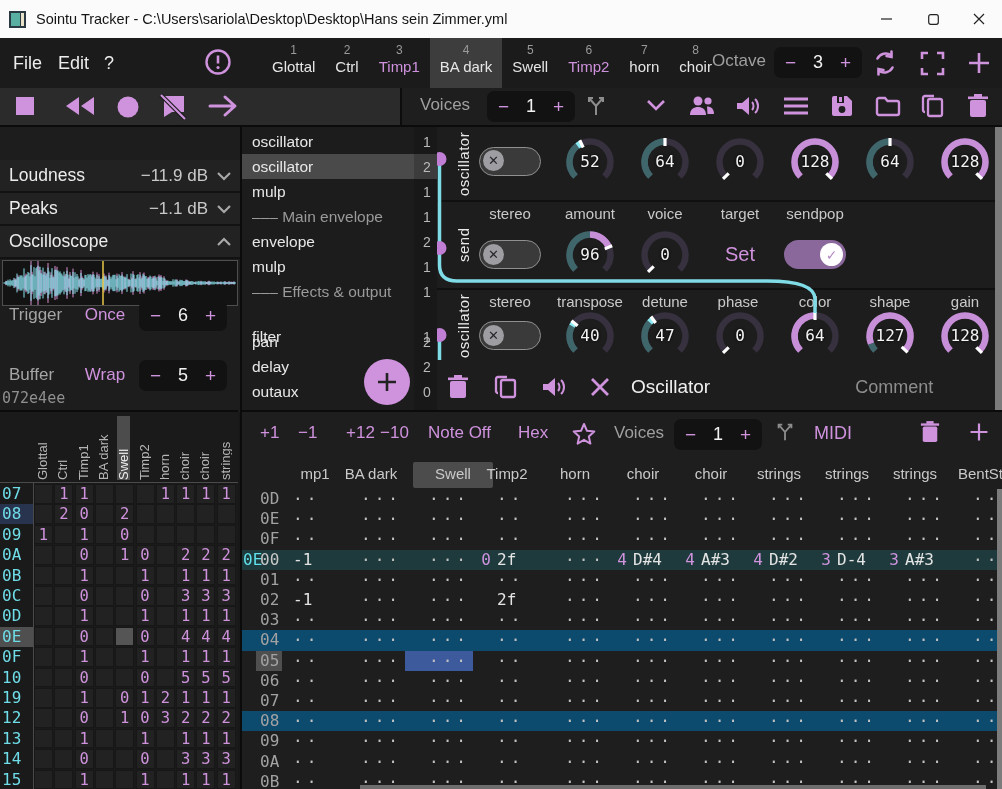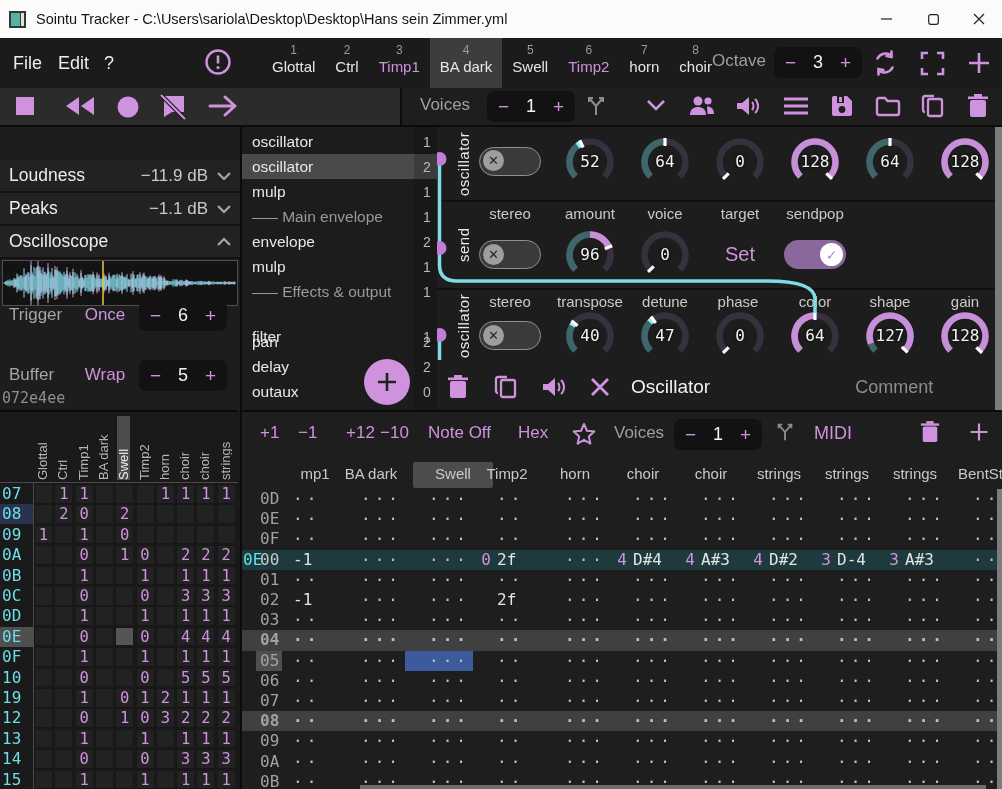--- a/index.html
+++ b/index.html
@@ -68,21 +68,21 @@
   .orowlab{position:absolute;left:2px;width:31px;font-family:"DejaVu Sans Mono",monospace;font-size:16px;color:#6fdde8;line-height:20px;}
   .olabbg{position:absolute;left:0;width:33px;height:20px;}
   
   #noteeditor{left:240px;top:410px;width:762px;height:379px;background:#1e1e1e;border-left:2px solid #0b0b0b;border-top:2px solid #0b0b0b;}
   .ntbtn{position:absolute;top:11px;font-size:17px;color:#cf92dd;}
   .theader{position:absolute;top:50px;height:26px;line-height:24px;font-size:15px;color:#c9c9c9;text-align:center;}
   .theader.selected{background:#4c4c4c;border-radius:2px;padding:0 6px;}
   #notegrid{position:absolute;left:0;top:77px;width:755px;height:302px;overflow:hidden;}
   .nrow{position:absolute;left:0;width:755px;height:20.2px;font-family:"DejaVu Sans Mono",monospace;font-size:16px;line-height:20px;}
   .nrow.current{background:#1e3a3c;}
-  .nrow.beat{background:#404040;font-weight:bold;}
+  .nrow.beat{background:#0c4a6e;}
   .nlab{position:absolute;color:#a2a2a2;}
   .nlab.pat{color:#5fe0ea;}
   .ndigit{position:absolute;width:18px;text-align:right;color:#cf92dd;}
   .nnote{position:absolute;color:#e4e4e4;}
   .ndots{position:absolute;color:#c2c2c2;letter-spacing:4px;}
   .ncursor{position:absolute;background:#3d5a9c;height:20.2px;}
   .scrollv{position:absolute;background:#7c7c7c;}
   .scrollh{position:absolute;background:#6e6e6e;}
   svg{display:block;}
   .icon{display:flex;align-items:center;justify-content:center;}

